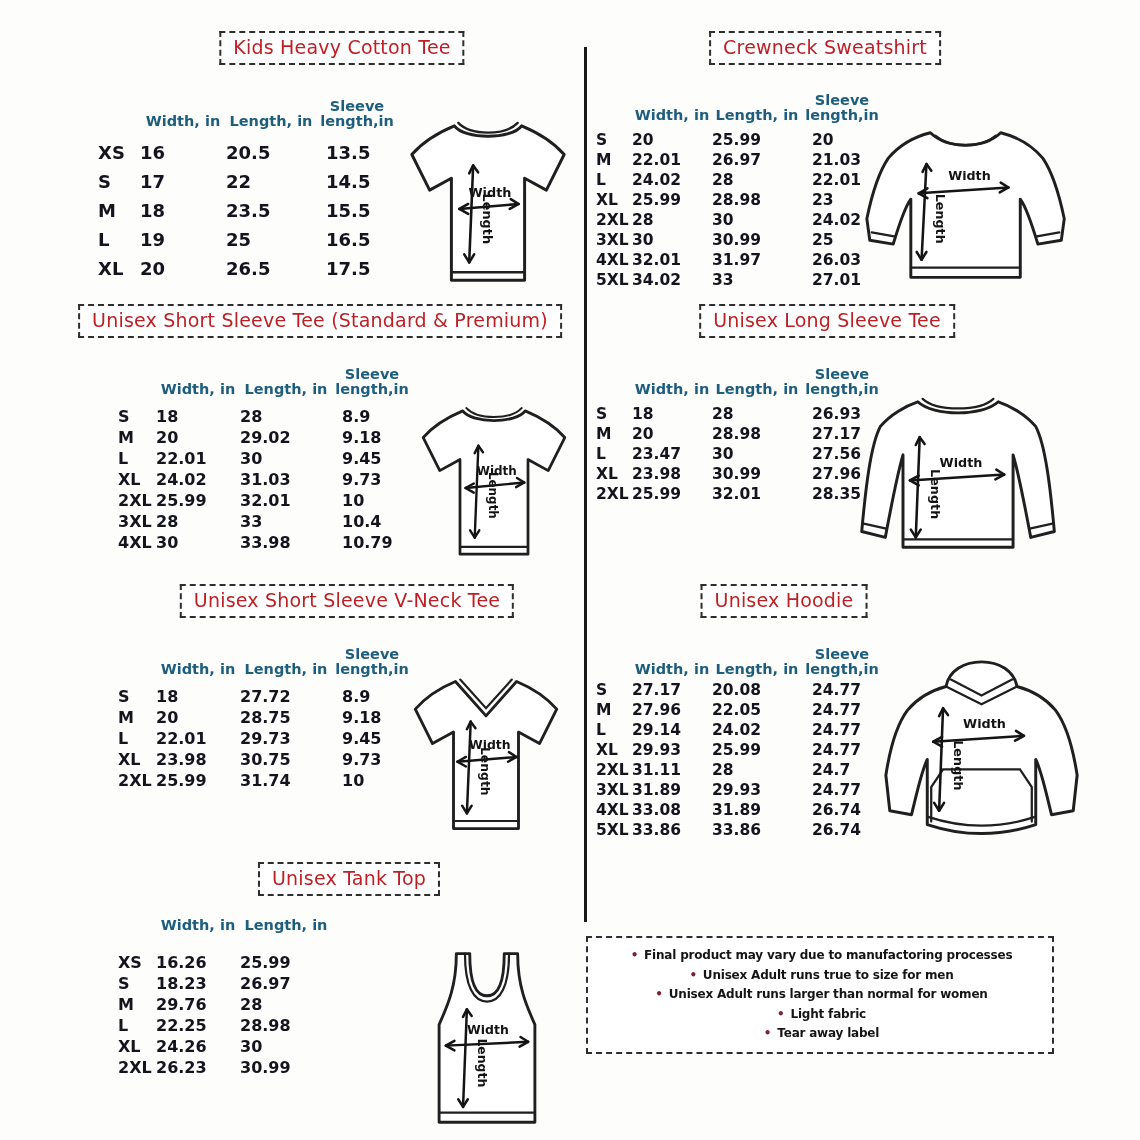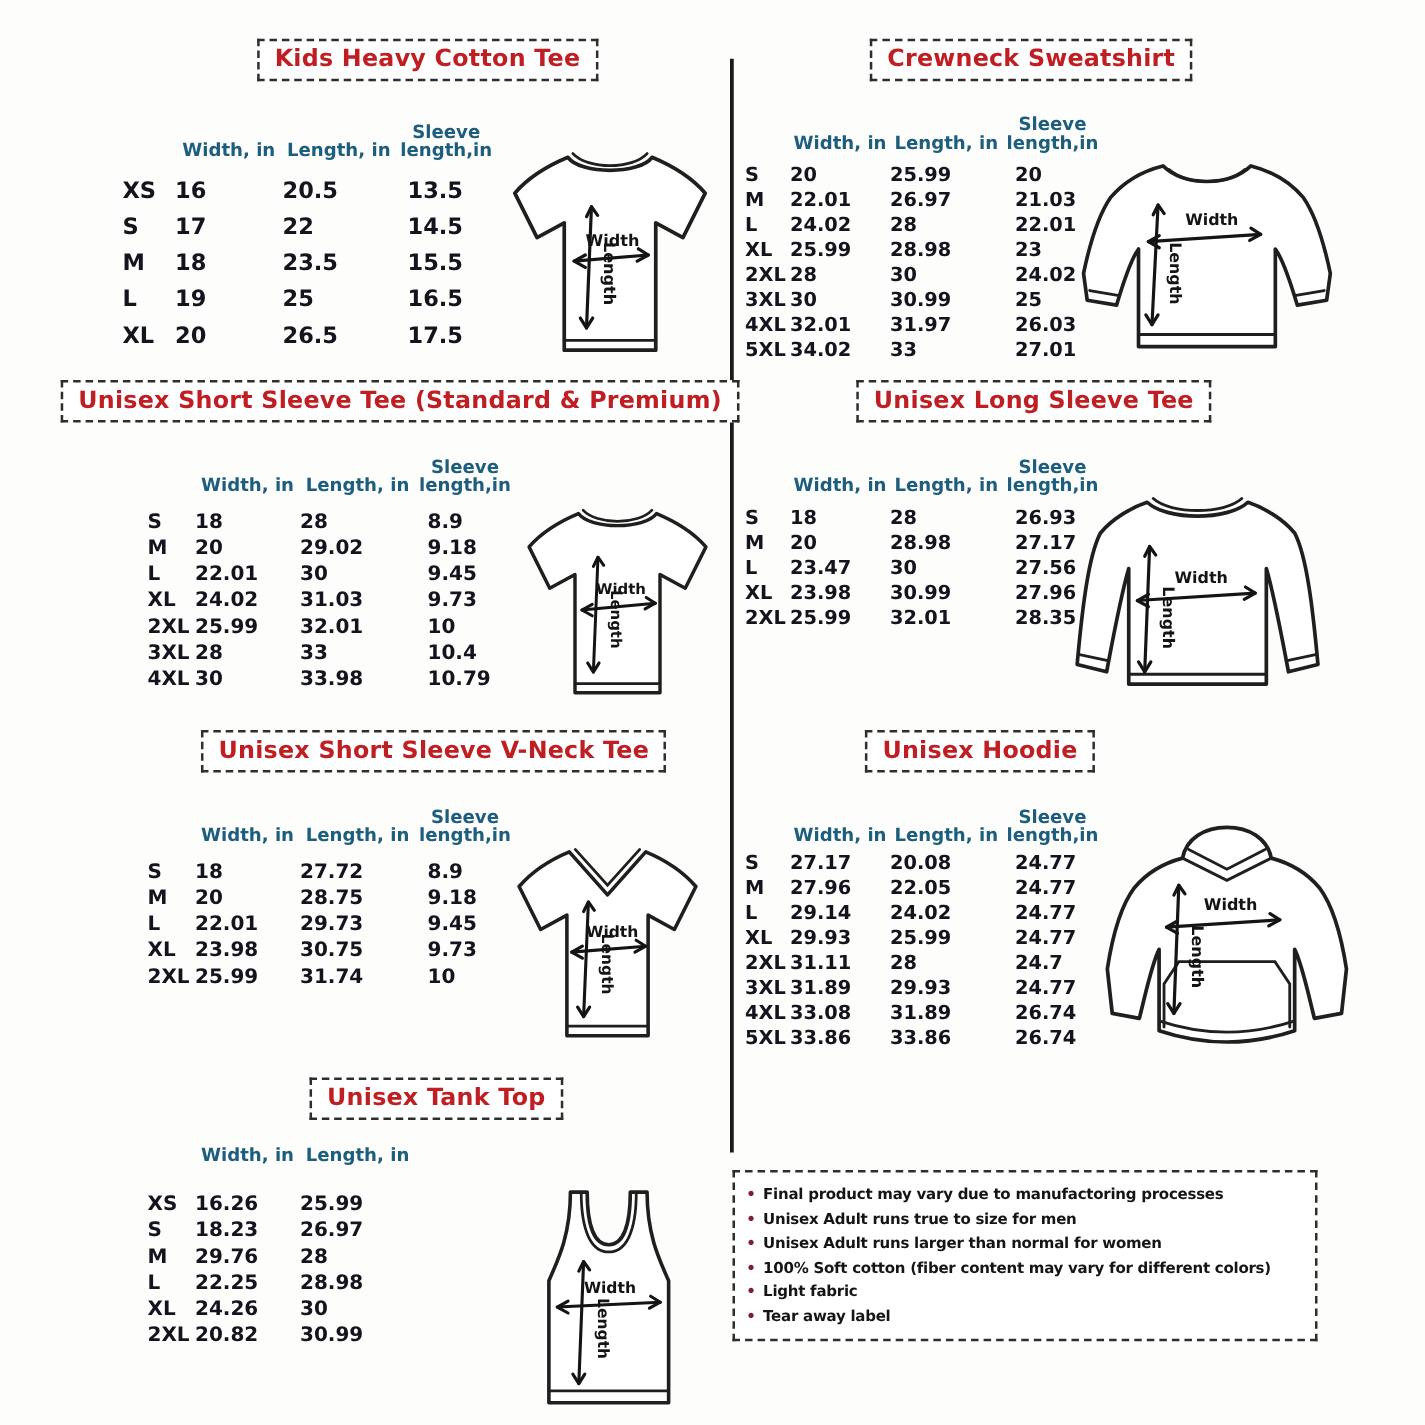--- a/index.html
+++ b/index.html
@@ -4,21 +4,21 @@
 <style>
   * { margin:0; padding:0; box-sizing:border-box; }
   html,body { width:1140px; height:1140px; }
   body { font-family:"DejaVu Sans", sans-serif; background:#ffffff; color:#16161f; }
   .canvas { position:relative; width:1140px; height:1140px; background:#fdfdfb; overflow:hidden; }
 
   .title-box {
     position:absolute; transform:translateX(-50%);
     border:2px dashed #2e2e2e; background:#fff;
     padding:3px 12px 5px; white-space:nowrap;
-    font-size:19px; font-weight:bold; color:#bf1e22; letter-spacing:0.2px;
+    font-size:19px; font-weight:normal; color:#bf1e22; letter-spacing:0.2px;
   }
 
   .divider { position:absolute; left:584px; top:47px; width:3px; height:875px; background:#191919; }
 
   .table { position:absolute; }
   .thead { display:grid; align-items:end; text-align:center; color:#1d5e7e; font-weight:bold; font-size:14.5px; line-height:1.08; height:46px; }
   .rows .tr { display:grid; align-items:center; font-weight:bold; color:#14141f; }
   .cell { white-space:nowrap; }
   .cell.sleeve { padding-left:10px; }
   .thead .h.sleeve { padding-left:0;text-align:center; }
@@ -44,21 +44,21 @@
   .illo { position:absolute; }
   .illo .g { fill:#ffffff; stroke:#1f1f1f; stroke-width:3; stroke-linejoin:round; stroke-linecap:round; }
   .illo .l { fill:none; stroke:#1f1f1f; stroke-width:2.3; stroke-linecap:round; }
   .illo .a { fill:none; stroke:#141414; stroke-width:2.6; stroke-linecap:round; stroke-linejoin:round; }
   .illo .t { font-size:13px; font-weight:bold; fill:#141414; font-family:"DejaVu Sans", sans-serif; }
 
   .notes {
     position:absolute; left:586px; top:936px; width:468px;
     border:2px dashed #2e2e2e; background:#fff; padding:8px 6px 8px 9px;
   }
-  .note { font-size:12px; font-weight:bold; line-height:19.5px; letter-spacing:-0.2px; white-space:nowrap; color:#151515; }
+  .note { font-size:12px; font-weight:bold; line-height:19.5px; letter-spacing:-0.2px; white-space:nowrap; color:#151515;text-align:center; }
   .note .bullet { color:#7d2034; margin-right:6px; }
 </style>
 </head>
 <body>
 
 <div class="canvas">
 
   <div class="divider"></div>
 
   <div class="title-box" style="left:342px; top:31px;">Kids Heavy Cotton Tee</div>
@@ -480,21 +480,21 @@
         <div class="cell">22.25</div>
         <div class="cell">28.98</div>
       </div>
         <div class="tr">
         <div class="cell">XL</div>
         <div class="cell">24.26</div>
         <div class="cell">30</div>
       </div>
         <div class="tr">
         <div class="cell">2XL</div>
-        <div class="cell">20.82</div>
+        <div class="cell">26.23</div>
         <div class="cell">30.99</div>
       </div>
       </div>
   </div>
   <svg class="illo" style="left:424px; top:946px;" width="126" height="182" viewBox="0 0 130 190">
     <path class="g" d="M33,8 C33,42 24,62 15,82 L15,184 L115,184 L115,82 C106,62 97,42 97,8 L83,8 C83,36 77,52 65,52 C53,52 47,36 47,8 Z"></path>
     <path class="l" d="M42,8 C42,42 51,58 65,58 C79,58 88,42 88,8"></path>
     <path class="l" d="M15,174 L115,174"></path>
     <path class="a" d="M22,104 L108,100"></path>
       <path class="a" d="M31,99 L22,104 L31,109"></path>
@@ -504,18 +504,17 @@
       <path class="a" d="M40,74 L44,66 L49,73"></path>
       <path class="a" d="M35,160 L40,168 L45,160"></path>
     <text class="t" x="56" y="122" text-anchor="middle" transform="rotate(90 56 122)">Length</text>
   </svg>
 
   <div class="notes">
 
   <div class="note"><span class="bullet">•</span><span>Final product may vary due to manufactoring processes</span></div>
       <div class="note"><span class="bullet">•</span><span>Unisex Adult runs true to size for men</span></div>
       <div class="note"><span class="bullet">•</span><span>Unisex Adult runs larger than normal for women</span></div>
-      <div class="note"><span class="bullet">•</span><span>100% Soft cotton (fiber content may vary for different colors)</span></div>
       <div class="note"><span class="bullet">•</span><span>Light fabric</span></div>
       <div class="note"><span class="bullet">•</span><span>Tear away label</span></div>
     </div>
 
 </div>
 
 </body></html>

